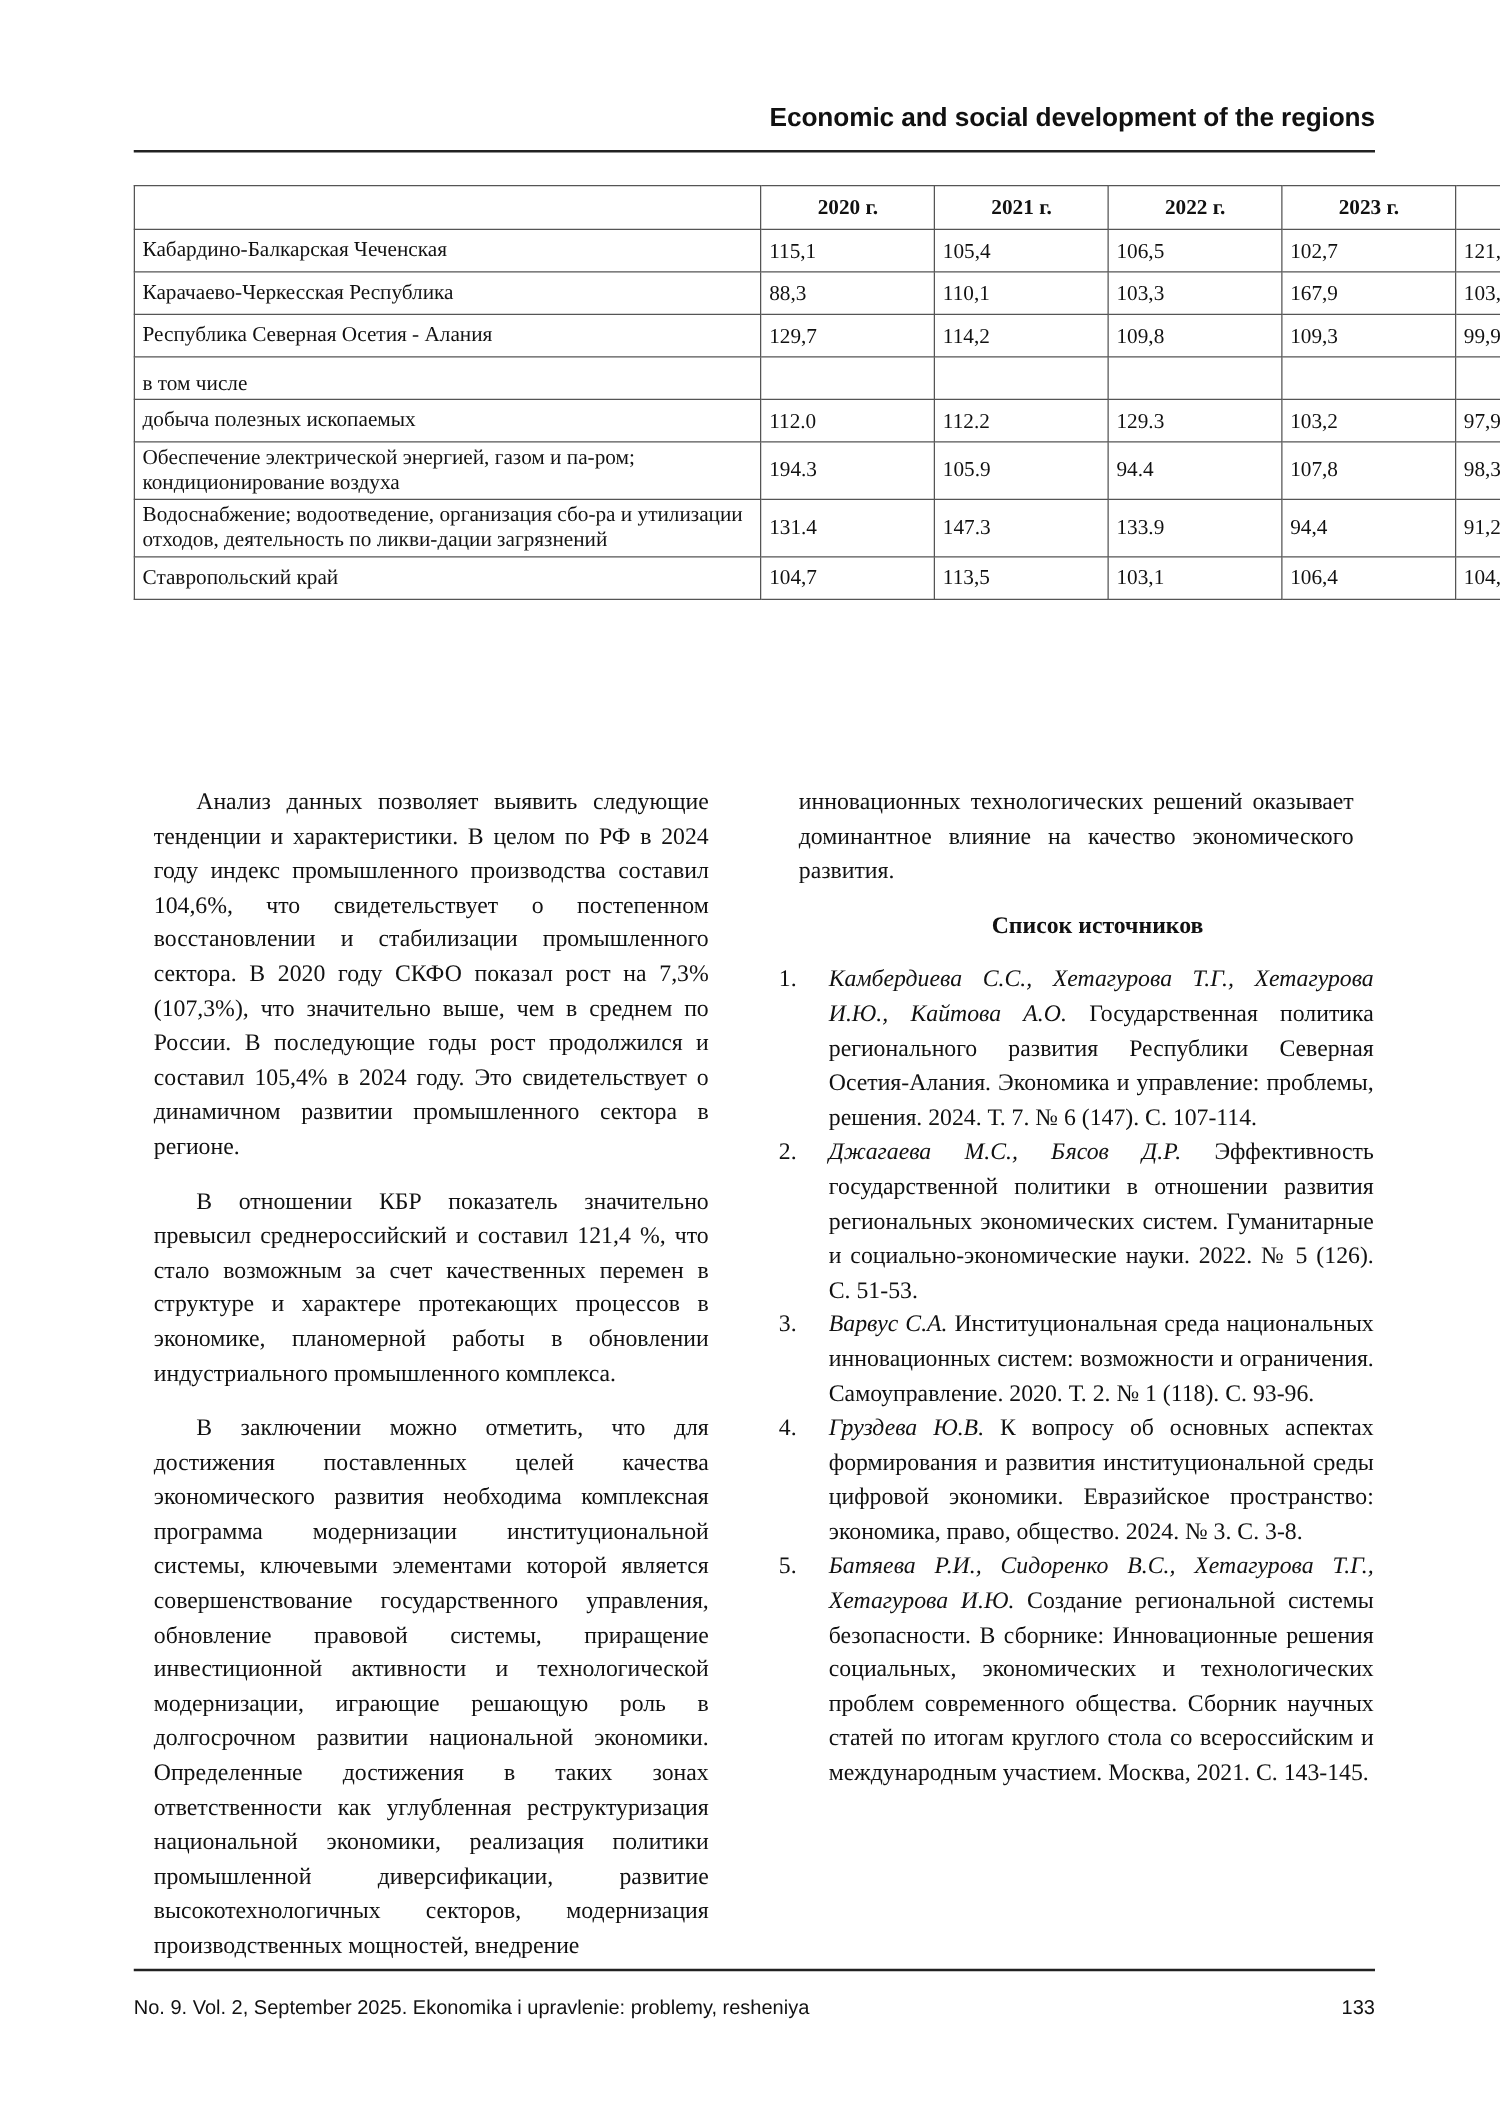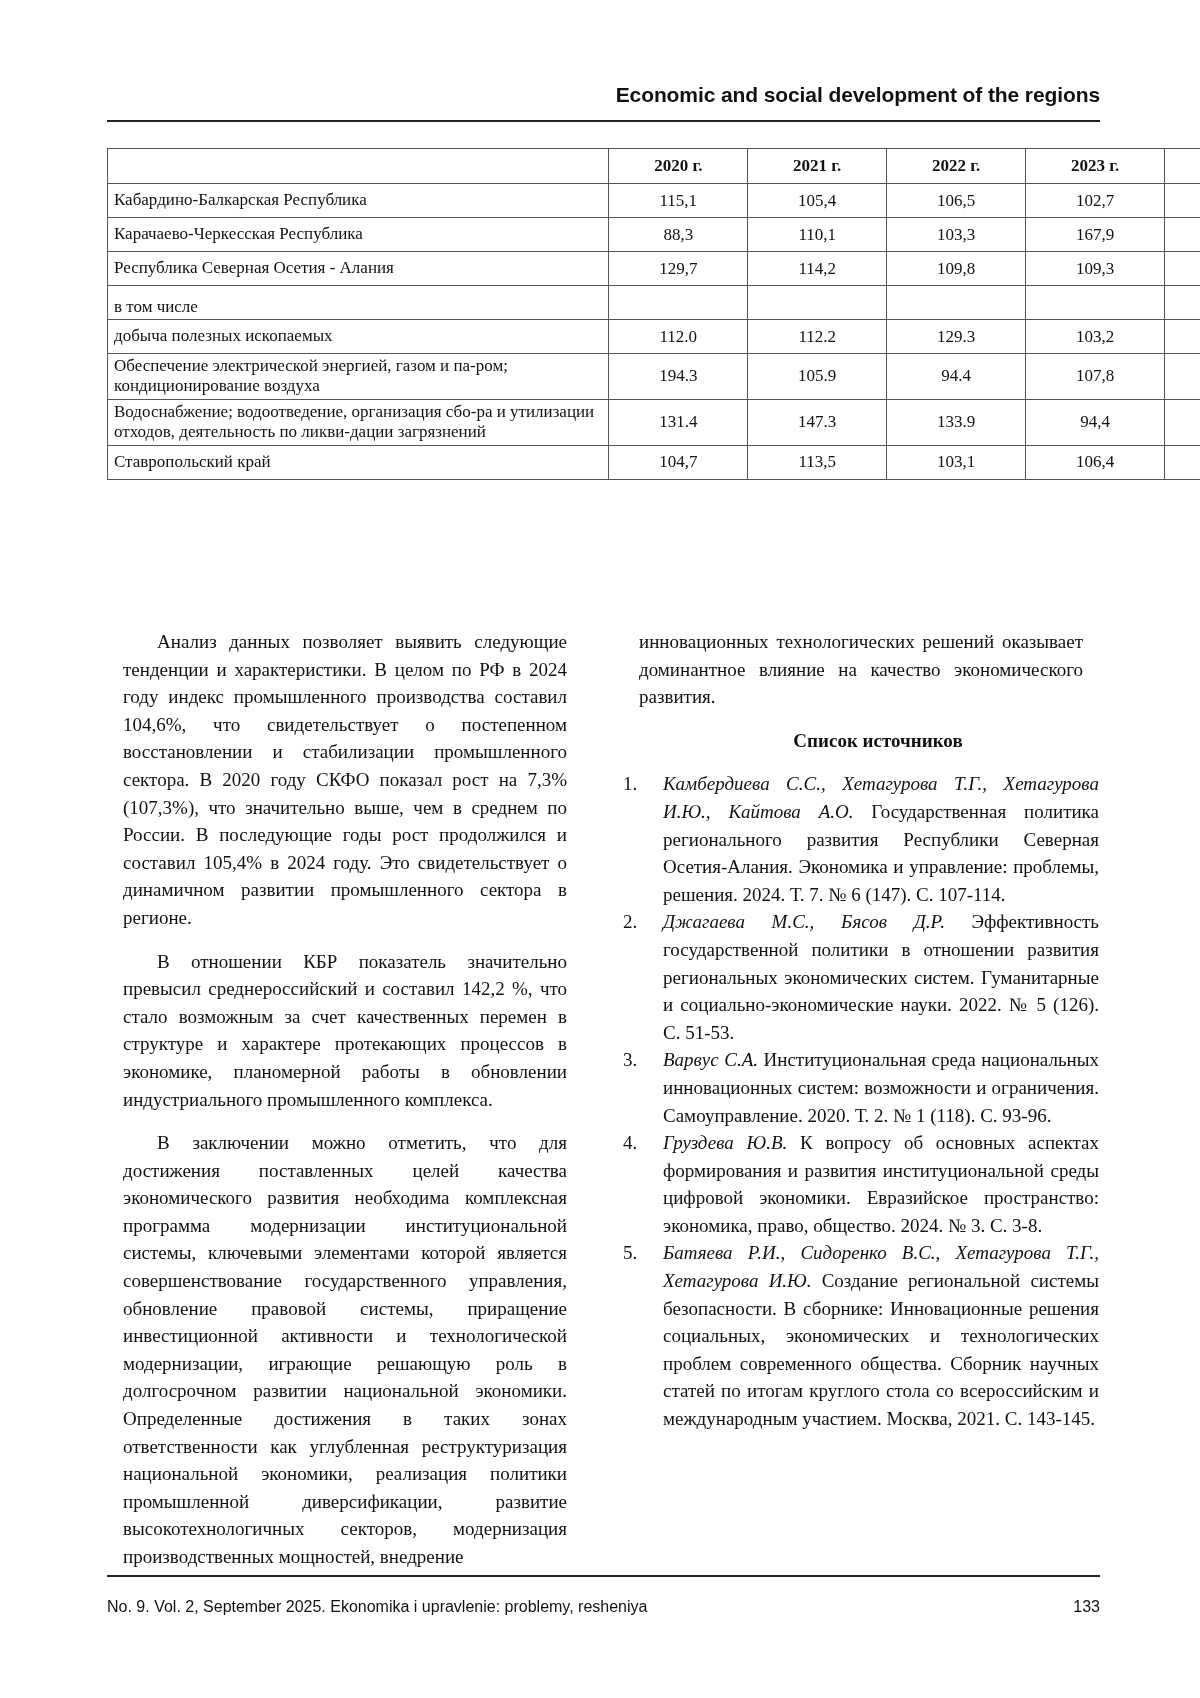--- a/index.html
+++ b/index.html
@@ -11,21 +11,21 @@
     letter-spacing: -0.1px;
   }
   .rule-top { position: absolute; top: 120px; left: 0; width: 993px; height: 0; border-top: 2px solid #222; }
   table.data {
     position: absolute; top: 148px; left: 0; width: 1197px;
     border-collapse: collapse;
     font-family: "Liberation Serif", serif; font-size: 17px;
   }
   table.data td, table.data th { border: 1px solid #555; padding: 2px 6px; vertical-align: middle; }
   table.data th { font-weight: bold; text-align: center; height: 30px; }
-  table.data td.num { text-align: center; }
+  table.data td.num { text-align: left; }
   table.data td.lbl { text-align: left; line-height: 1.2; }
   table.data tr.r1 td { height: 29px; }
   table.data col.c0 { width: 415px; }
   table.data col.cn { width: 115px; }
   .col {
     position: absolute; top: 612px; width: 476px;
     font-family: "Liberation Serif", serif; font-size: 19px; line-height: 27.6px;
     text-align: justify;
   }
   .col.left { left: 0; }
@@ -65,21 +65,21 @@
         <th></th>
         <th>2020 г.</th>
         <th>2021 г.</th>
         <th>2022 г.</th>
         <th>2023 г.</th>
         <th>2024</th>
       </tr>
     </thead>
     <tbody>
       <tr class="r1">
-        <td class="lbl">Кабардино-Балкарская Республика</td>
+        <td class="lbl">Кабардино-Балкарская Чеченская</td>
         <td class="num">115,1</td>
         <td class="num">105,4</td>
         <td class="num">106,5</td>
         <td class="num">102,7</td>
         <td class="num">121,4</td>
       </tr>
       <tr class="r1">
         <td class="lbl">Карачаево-Черкесская Республика</td>
         <td class="num">88,3</td>
         <td class="num">110,1</td>
@@ -133,21 +133,21 @@
         <td class="num">113,5</td>
         <td class="num">103,1</td>
         <td class="num">106,4</td>
         <td class="num">104,4</td>
       </tr>
     </tbody>
   </table>
 
   <div class="col left">
     <p>Анализ данных позволяет выявить следующие тенденции и характеристики. В целом по РФ в 2024 году индекс промышленного производства составил 104,6%, что свидетельствует о постепенном восстановлении и стабилизации промышленного сектора. В 2020 году СКФО показал рост на 7,3% (107,3%), что значительно выше, чем в среднем по России. В последующие годы рост продолжился и составил 105,4% в 2024 году. Это свидетельствует о динамичном развитии промышленного сектора в регионе.</p>
-    <p>В отношении КБР показатель значительно превысил среднероссийский и составил 142,2 %, что стало возможным за счет качественных перемен в структуре и характере протекающих процессов в экономике, планомерной работы в обновлении индустриального промышленного комплекса.</p>
+    <p>В отношении КБР показатель значительно превысил среднероссийский и составил 121,4 %, что стало возможным за счет качественных перемен в структуре и характере протекающих процессов в экономике, планомерной работы в обновлении индустриального промышленного комплекса.</p>
     <p>В заключении можно отметить, что для достижения поставленных целей качества экономического развития необходима комплексная программа модернизации институциональной системы, ключевыми элементами которой является совершенствование государственного управления, обновление правовой системы, приращение инвестиционной активности и технологической модернизации, играющие решающую роль в долгосрочном развитии национальной экономики. Определенные достижения в таких зонах ответственности как углубленная реструктуризация национальной экономики, реализация политики промышленной диверсификации, развитие высокотехнологичных секторов, модернизация производственных мощностей, внедрение</p>
   </div>
 
   <div class="col right">
     <p class="noindent">инновационных технологических решений оказывает доминантное влияние на качество экономического развития.</p>
     <p class="refs-title">Список источников</p>
     <ol class="refs">
       <li>
         <span class="n">1.</span><span class="au">Камбердиева С.С., Хетагурова Т.Г., Хетагурова И.Ю., Кайтова А.О.</span><span> Государственная политика регионального развития Республики Северная Осетия-Алания. Экономика и управление: проблемы, решения. 2024. Т. 7. № 6 (147). С. 107-114.</span>
       </li>

